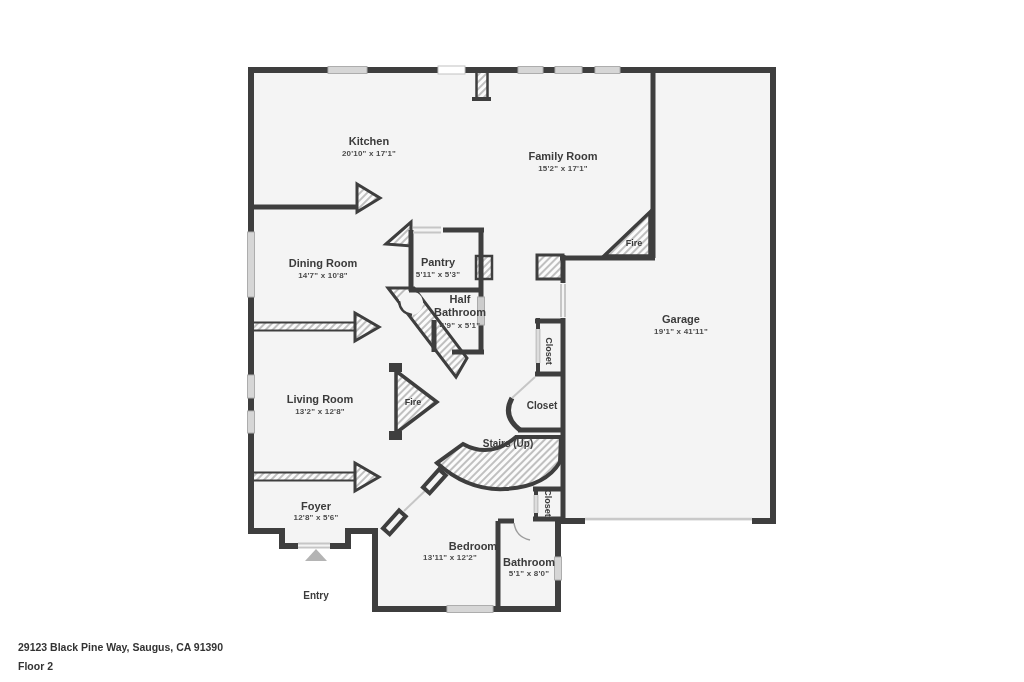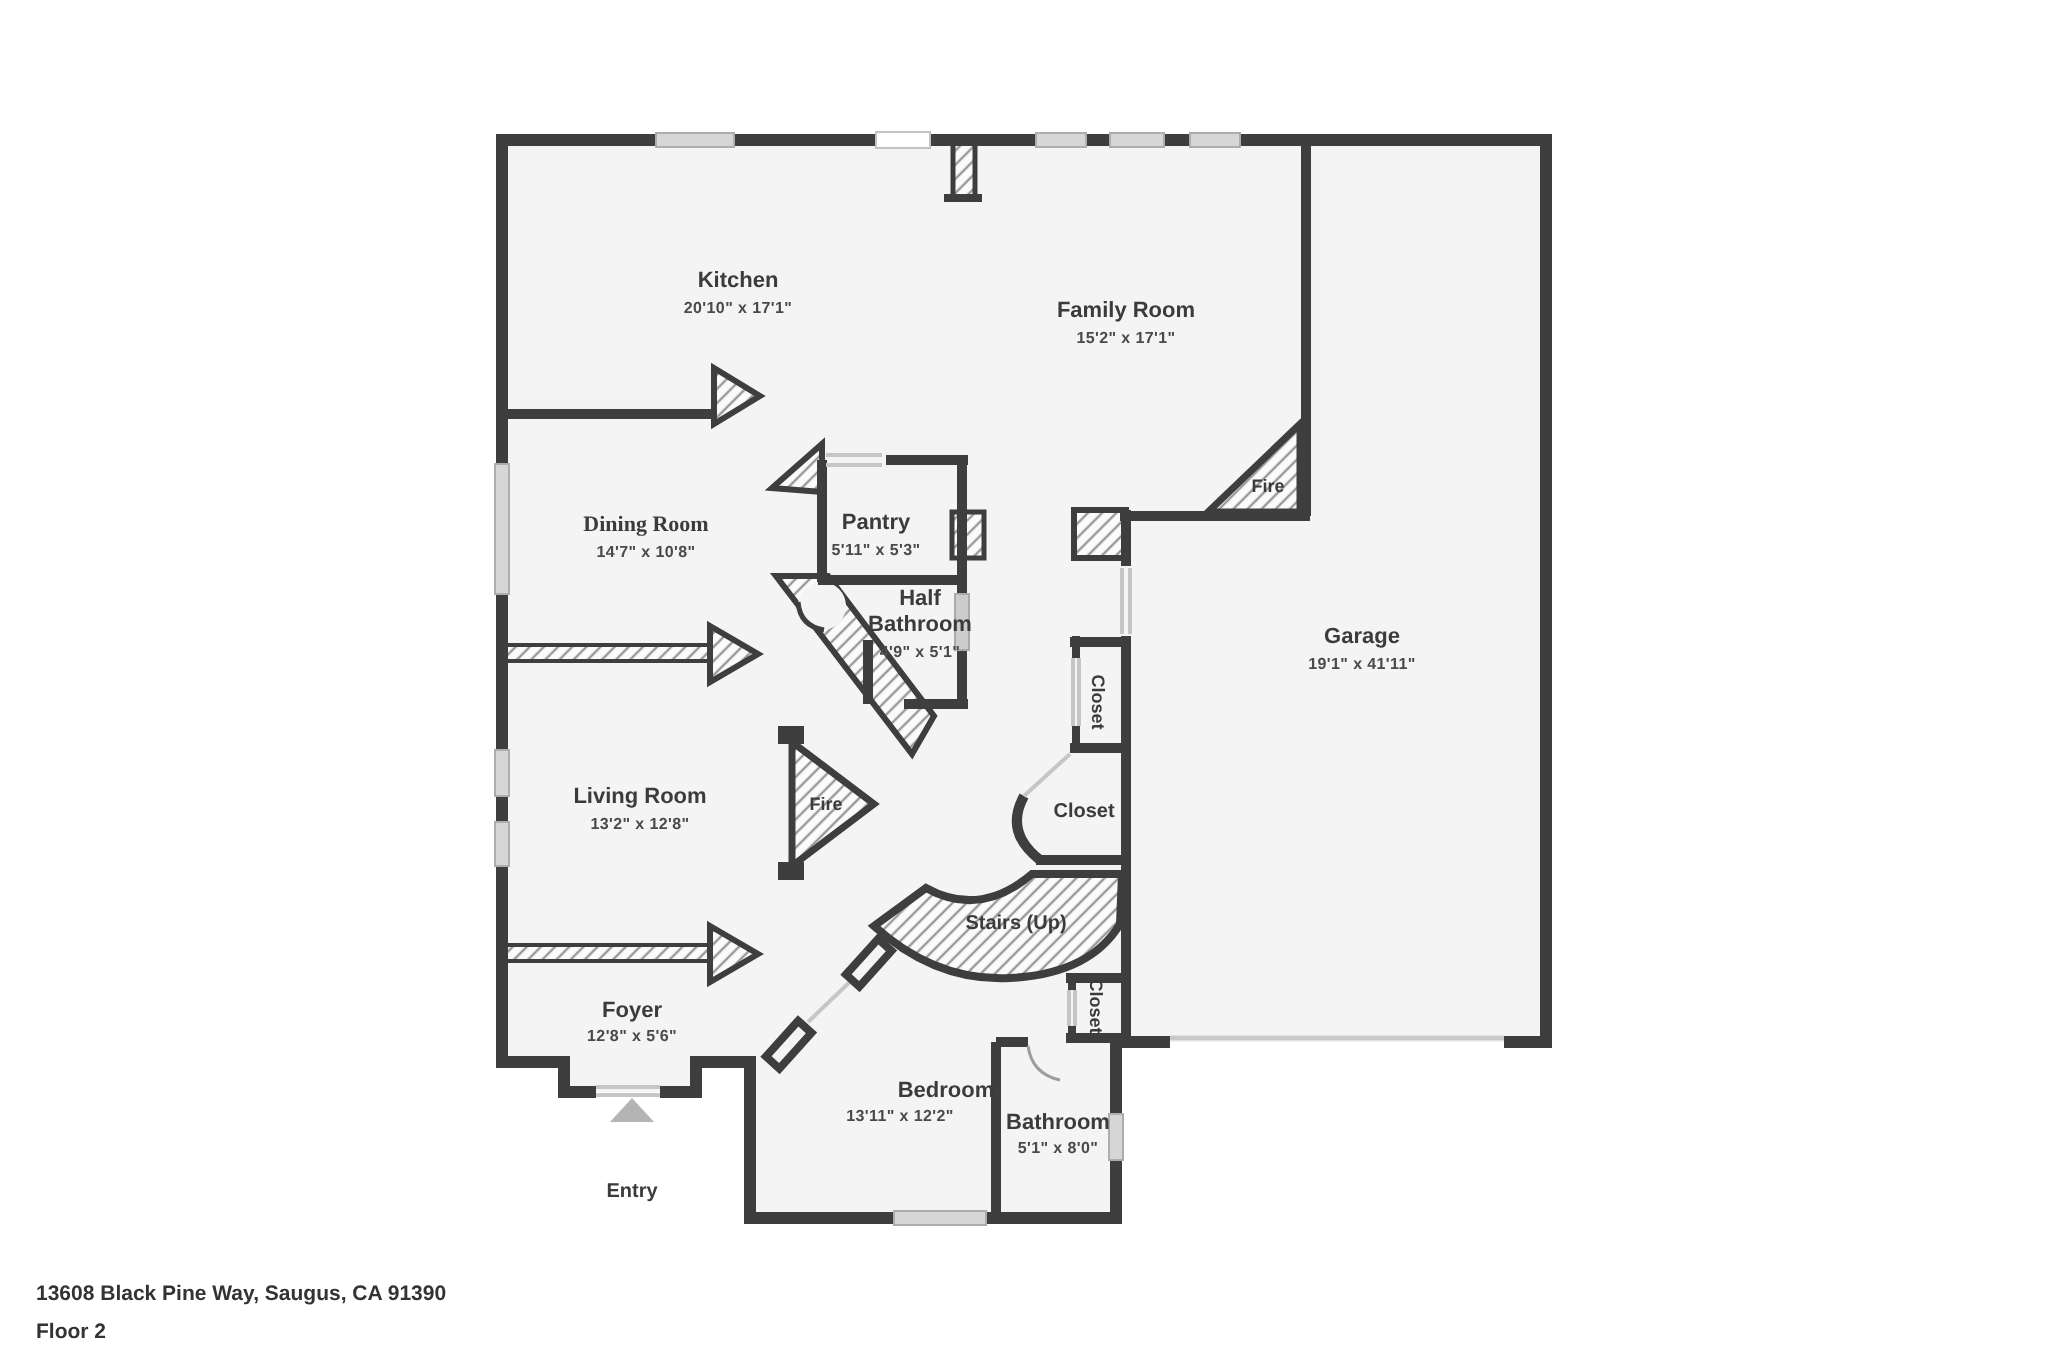--- a/index.html
+++ b/index.html
@@ -130,21 +130,21 @@
 
     <polygon fill="#b4b4b4" points="316,549 327,561 305,561"></polygon>
   </svg>
 
   <div class="lbl room-name" style="left:369px;top:141px;">Kitchen</div>
   <div class="lbl room-dims" style="left:369px;top:154px;">20'10" x 17'1"</div>
 
   <div class="lbl room-name" style="left:563px;top:156px;">Family Room</div>
   <div class="lbl room-dims" style="left:563px;top:169px;">15'2" x 17'1"</div>
 
-  <div class="lbl room-name" style="left:323px;top:263px;font-family:Liberation Serif, serif;">Dining Room</div>
+  <div class="lbl room-name" style="left:323px;top:263px;">Dining Room</div>
   <div class="lbl room-dims" style="left:323px;top:276px;">14'7" x 10'8"</div>
 
   <div class="lbl room-name" style="left:438px;top:262px;">Pantry</div>
   <div class="lbl room-dims" style="left:438px;top:275px;">5'11" x 5'3"</div>
 
   <div class="lbl room-name wrapname" style="left:460px;top:306px;">Half Bathroom</div>
   <div class="lbl room-dims" style="left:460px;top:326px;">4'9" x 5'1"</div>
 
   <div class="lbl room-name" style="left:681px;top:319px;">Garage</div>
   <div class="lbl room-dims" style="left:681px;top:332px;">19'1" x 41'11"</div>
@@ -159,19 +159,19 @@
   <div class="lbl room-dims" style="left:450px;top:558px;">13'11" x 12'2"</div>
 
   <div class="lbl room-name" style="left:529px;top:562px;">Bathroom</div>
   <div class="lbl room-dims" style="left:529px;top:574px;">5'1" x 8'0"</div>
 
   <div class="lbl feature-sm" style="left:413px;top:402px;">Fire</div>
   <div class="lbl feature-sm" style="left:634px;top:243px;">Fire</div>
   <div class="lbl feature-sm vertical" style="left:549px;top:351px;">Closet</div>
   <div class="lbl feature" style="left:542px;top:406px;">Closet</div>
   <div class="lbl feature-sm vertical" style="left:548px;top:503px;">Closet</div>
-  <div class="lbl feature" style="left:508px;top:462px;">Stairs (Up)</div>
+  <div class="lbl feature" style="left:508px;top:444px;">Stairs (Up)</div>
   <div class="lbl feature" style="left:316px;top:568px;margin-top:28px;">Entry</div>
 
-  <div class="footer-address">13608 Black Pine Way, Saugus, CA 91390</div>
+  <div class="footer-address">29123 Black Pine Way, Saugus, CA 91390</div>
   <div class="footer-floor">Floor 2</div>
 
 </div>
 
 </body></html>

